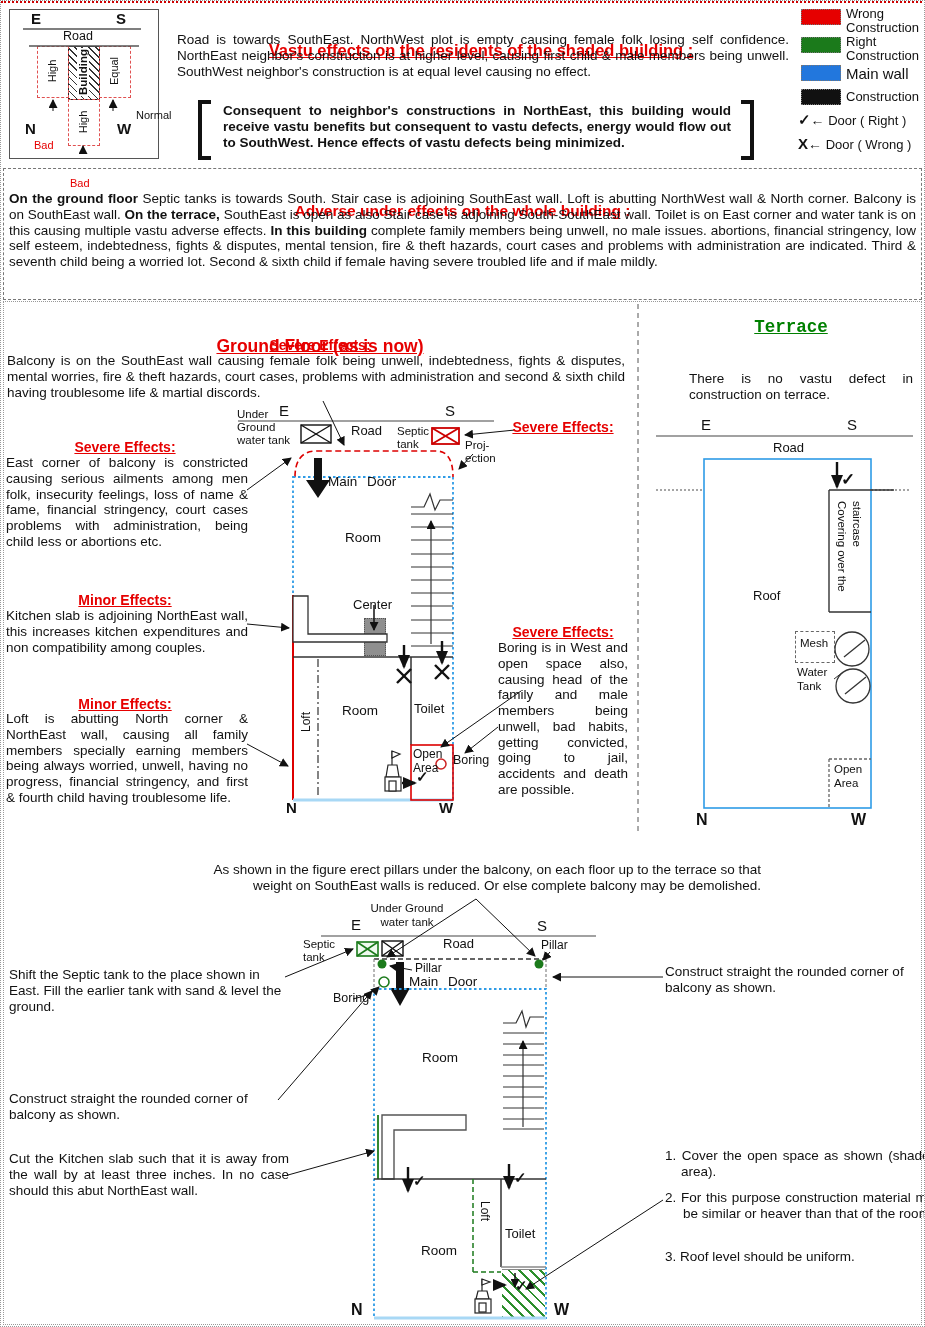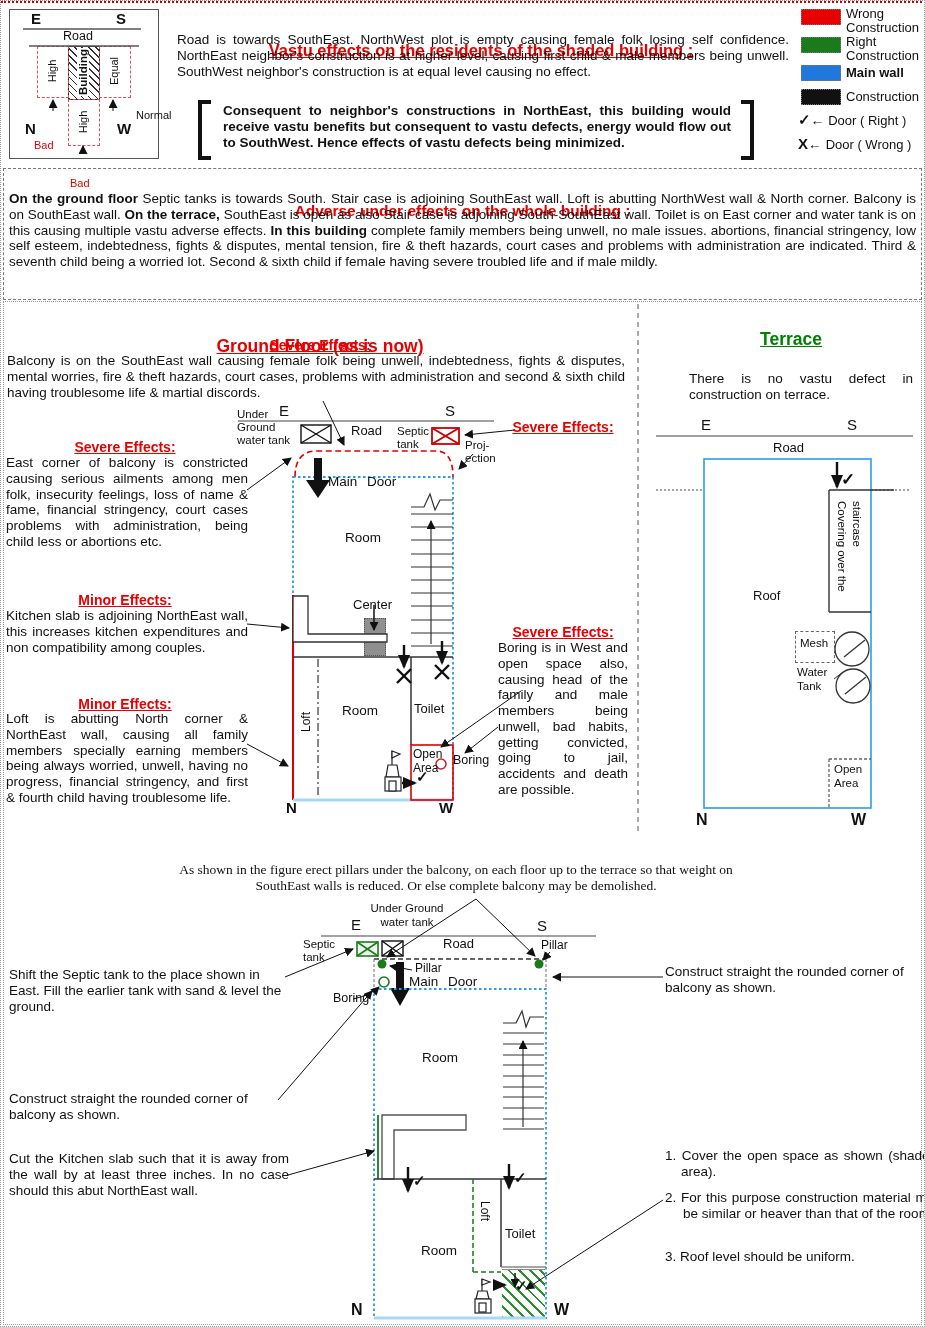--- a/index.html
+++ b/index.html
@@ -274,21 +274,21 @@
   <div class="bracket l lab" style="left:197px;top:99px;"></div>
   <div class="bracket r lab" style="left:740px;top:99px;"></div>
   <div class="par lab bold" style="left:222px;top:102px;width:508px;">Consequent to neighbor's constructions in NorthEast, this building would receive vastu benefits but consequent to vastu defects, energy would flow out to SouthWest. Hence effects of vastu defects being minimized.</div>
 
   <div class="abs lab" style="left:795px;top:4px;width:128px;height:152px;">
     <div class="swatch" style="left: 5px; top: 4px; background: rgb(230, 0, 0);"></div>
     <div class="abs" style="left:50px;top:2px;width:78px;font-size:13px;line-height:1.1;">Wrong Construction</div>
     <div class="swatch" style="left: 5px; top: 32px; background: rgb(27, 122, 27);"></div>
     <div class="abs" style="left:50px;top:30px;width:78px;font-size:13px;line-height:1.1;">Right Construction</div>
     <div class="swatch" style="left: 5px; top: 60px; background: rgb(34, 119, 221);"></div>
-    <div class="abs" style="left:50px;top:60px;width:78px;font-size:13px;font-weight:bold;">Main wall</div>
+    <div class="abs" style="left:50px;top:60px;width:78px;font-size:15px;">Main wall</div>
     <div class="swatch" style="left: 5px; top: 84px; background: rgb(17, 17, 17);"></div>
     <div class="abs" style="left:50px;top:84px;width:78px;font-size:13px;">Construction</div>
     <div class="abs" style="left:2px;top:106px;font-size:13px;white-space:nowrap;">
       <span class="check">✓</span><span style="font-size:14px;">←</span>
       <span>Door ( Right )</span>
     </div>
     <div class="abs" style="left:2px;top:130px;font-size:13px;white-space:nowrap;">
       <span class="check">X</span><span style="font-size:14px;">←</span>
       <span>Door ( Wrong )</span>
     </div>
@@ -327,35 +327,35 @@
   <div class="vrot lab" style="left:294px;top:692px;width:22px;height:58px;">
       <span style="font-size:12px;">Loft</span>
     </div>
   <div class="lbl lab" style="left:413px;top:701px;">Toilet</div>
   <div class="abs lab" style="left:412px;top:747px;width:38px;font-size:12px;line-height:1.15;">Open Area</div>
   <div class="lbl lab" style="left:452px;top:753px;font-size:12.5px;">Boring</div>
   <div class="lbl lab check" style="left:415px;top:768px;">✓</div>
   <div class="lbl lab bold" style="left:285px;top:799px;font-size:15px;">N</div>
   <div class="lbl lab bold" style="left:438px;top:799px;font-size:15px;">W</div>
 
-  <div class="h1 lab grn cen" style="left:660px;top:328px;width:260px;white-space:normal;">Terrace</div>
+  <div class="h1 lab grn cen" style="left:660px;top:316px;width:260px;white-space:normal;font-family:Liberation Mono, monospace;">Terrace</div>
   <div class="par lab" style="left:688px;top:370px;width:224px;">There is no vastu defect in construction on terrace.</div>
   <div class="lbl lab" style="left:700px;top:416px;font-size:15px;">E</div>
   <div class="lbl lab" style="left:846px;top:416px;font-size:15px;">S</div>
   <div class="lbl lab" style="left:772px;top:440px;">Road</div>
   <div class="lbl lab check" style="left:840px;top:470px;font-size:17px;">✓</div>
   <div class="abs lab vlr" style="left:833px;top:500px;width:32px;height:110px;font-size:11.5px;line-height:1.3;">Covering over the staircase</div>
   <div class="lbl lab" style="left:752px;top:588px;">Roof</div>
   <div class="abs lab cen" style="left:794px;top:636px;width:38px;font-size:11.5px;">Mesh</div>
   <div class="abs lab" style="left:796px;top:664px;width:40px;font-size:11.5px;line-height:1.25;">Water Tank</div>
   <div class="abs lab" style="left:833px;top:762px;width:36px;font-size:11.5px;line-height:1.2;">Open Area</div>
   <div class="lbl lab bold" style="left:695px;top:810px;font-size:16px;">N</div>
   <div class="lbl lab bold" style="left:850px;top:810px;font-size:16px;">W</div>
 
-  <div class="par lab" style="left:161px;top:861px;width:588px;text-align:center;font-family:Liberation Serif, serif;">As shown in the figure erect pillars under the balcony, on each floor up to the terrace so that weight on SouthEast walls is reduced. Or else complete balcony may be demolished.</div>
+  <div class="par lab" style="left:172px;top:861px;width:588px;text-align:right;">As shown in the figure erect pillars under the balcony, on each floor up to the terrace so that weight on SouthEast walls is reduced. Or else complete balcony may be demolished.</div>
 
   <div class="par lab" style="left:8px;top:966px;width:274px;text-align:left;">Shift the Septic tank to the place shown in East. Fill the earlier tank with sand &amp; level the ground.</div>
   <div class="par lab" style="left:8px;top:1090px;width:274px;text-align:left;">Construct straight the rounded corner of balcony as shown.</div>
   <div class="par lab" style="left:8px;top:1150px;width:280px;text-align:justify;">Cut the Kitchen slab such that it is away from the wall  by at least three inches. In no case should this abut NorthEast wall.</div>
   <div class="par lab" style="left:664px;top:963px;width:258px;text-align:left;">Construct straight the rounded corner of balcony as shown.</div>
   <div class="par lab" style="left:664px;top:1147px;width:256px;text-indent:-16px;padding-left:16px;">1. Cover the open space as shown (shaded area).</div>
   <div class="par lab" style="left:664px;top:1189px;width:258px;text-indent:-18px;padding-left:18px;">2. For this purpose construction material may be similar or heaver than that of the room.</div>
   <div class="par lab" style="left:664px;top:1248px;width:258px;text-align:left;">3. Roof level should be uniform.</div>
 
   <div class="abs lab cen" style="left:366px;top:901px;width:80px;font-size:11.5px;line-height:1.2;">Under Ground water tank</div>

